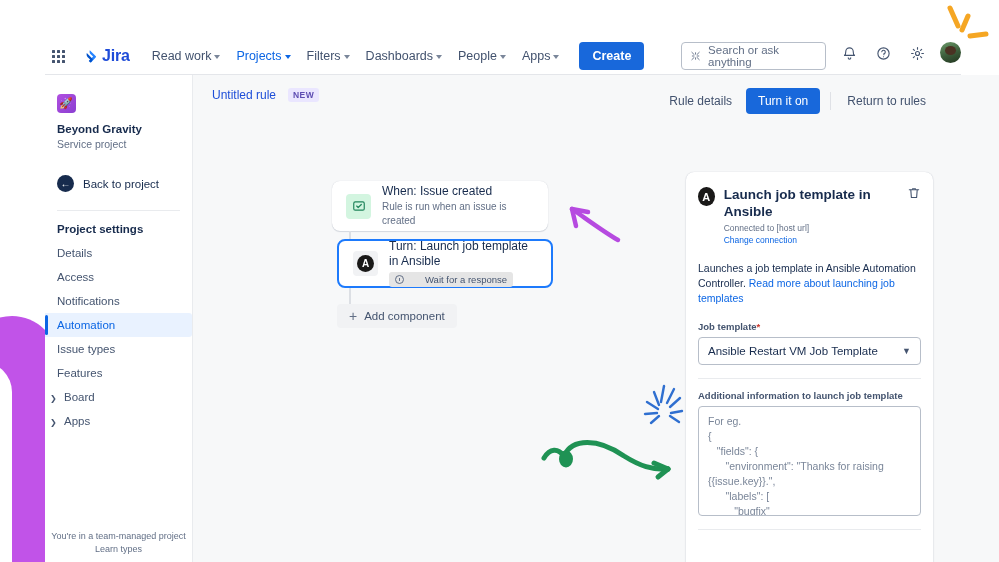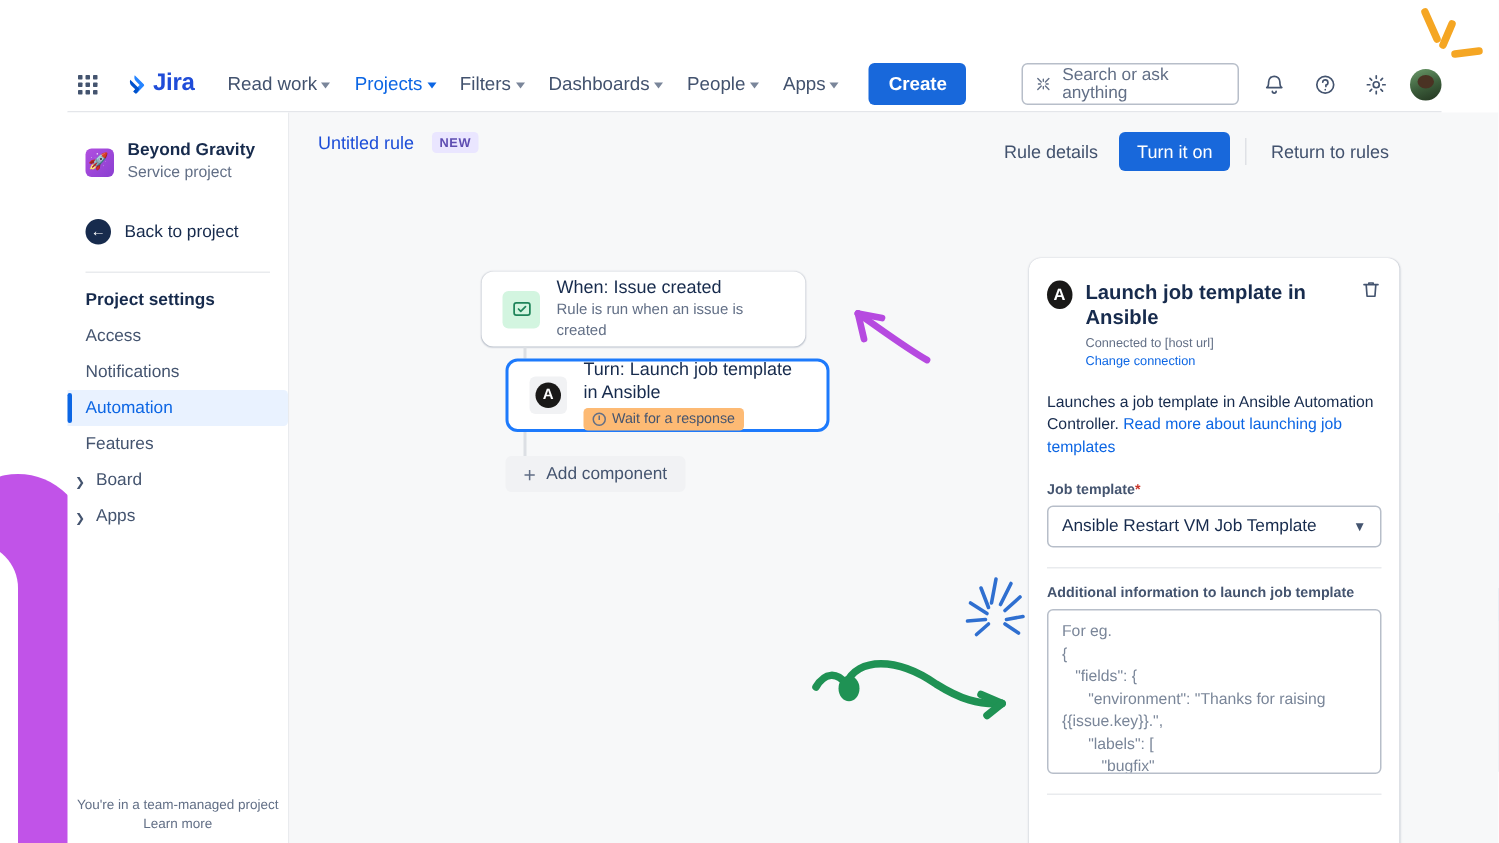--- a/index.html
+++ b/index.html
@@ -56,21 +56,21 @@
   .navitem.active::after {
     content: ""; position: absolute; left: 8px; right: 8px; bottom: -6px; height: 2px; background: #0c66e4; border-radius: 1px;
   }
   .caret { width: 0; height: 0; border-left: 3.5px solid transparent; border-right: 3.5px solid transparent; border-top: 4px solid #7a869a; margin-top: 1px; }
   .navitem.active .caret { border-top-color: #0c66e4; }
   .create-btn {
     background: #1868db; color: #fff; border: none; font-size: 12.5px; font-weight: 600;
     padding: 7px 13px; border-radius: 4px; margin-left: 12px; cursor: pointer;
     font-family: "Liberation Sans", sans-serif;
   }
-  .nav-right { margin-left: auto; display: flex; align-items: center; gap: 12px; }
+  .nav-right { margin-left: auto; display: flex; gap: 12px; }
   .search-box {
     display: flex; align-items: center; gap: 7px;
     width: 145px; height: 28px; border: 1px solid #b7bec9; border-radius: 4px;
     padding: 0 8px; background: #fff; cursor: text;
   }
   .search-box .ph { font-size: 11.5px; color: #626f86; }
   .icon-btn { width: 22px; height: 22px; display: flex; align-items: center; justify-content: center; cursor: pointer; color: #44546f; }
   .avatar {
     width: 21px; height: 21px; border-radius: 50%;
     background: linear-gradient(160deg,#6b9a6a 0%, #3b5c3a 55%, #22341f 100%);
@@ -81,21 +81,21 @@
     background: #4a3223;
   }
   .topnav-sep { position: absolute; left: 45px; top: 74px; right: 38px; height: 1px; background: #e4e6ea; }
 
   
   .sidebar {
     position: absolute; left: 45px; top: 75px; width: 148px; bottom: 0;
     background: #ffffff; border-right: 1px solid #e9ebee;
     padding-top: 12px;
   }
-  .project-head { display: flex; gap: 9px; align-items: center; padding: 6px 12px 0 12px; cursor: pointer; }
+  .project-head { display: flex; gap: 9px; align-items: flex-start; padding: 6px 12px 0 12px; cursor: pointer; flex-direction: column; }
   .proj-avatar {
     width: 19px; height: 19px; border-radius: 4px; flex: 0 0 auto; margin-top: 1px;
     background: linear-gradient(135deg, #b14fe0 0%, #8a3fd1 100%);
     position: relative; overflow: hidden;
   }
   .proj-avatar::before {
     content: "🚀"; position: absolute; left: 2px; top: 1px; font-size: 11px; line-height: 17px;
   }
   .proj-name { font-size: 11.5px; font-weight: 700; color: #172b4d; line-height: 14px; }
   .proj-type { font-size: 10.5px; color: #626f86; line-height: 14px; margin-top: 1px; }
@@ -134,41 +134,41 @@
   .hdr-btn.primary { background: #1868db; color: #fff; font-weight: 500; padding: 6px 12px; border-radius: 4px; margin: 0 4px; }
   .hdr-sep { width: 1px; height: 18px; background: #dfe1e6; margin: 0 6px; }
 
   
   .canvas { position: absolute; left: 0; right: 0; top: 50px; bottom: 0; }
   .node {
     position: absolute; background: #fff; border-radius: 8px;
     box-shadow: 0 1px 1px rgba(9,30,66,0.13), 0 0 1px rgba(9,30,66,0.18);
     display: flex; align-items: center; gap: 11px; padding: 11px 14px; cursor: pointer;
   }
-  .node.trigger { left: 128px; top: 56px; width: 216px; height: 50px; }
+  .node.trigger { left: 139px; top: 56px; width: 216px; height: 50px; }
   .node.action {
     left: 144px; top: 114px; width: 216px; height: 49px;
     border: 2px solid #1d7afc; box-shadow: none; background: #fff;
   }
   .node-icon {
     width: 25px; height: 25px; border-radius: 4px; flex: 0 0 auto;
     display: flex; align-items: center; justify-content: center;
   }
   .node-icon.green { background: #d3f5e0; }
   .node-icon.grey  { background: #f1f2f4; }
   .ansible-mark {
     width: 17px; height: 17px; border-radius: 50%; background: #1a1918;
     display: flex; align-items: center; justify-content: center;
     color: #fff; font-size: 10px; font-weight: 700; font-family: "Liberation Sans", sans-serif;
   }
   .node-title { font-size: 12px; color: #172b4d; font-weight: 400; line-height: 15px; }
   .node-sub { font-size: 10px; color: #626f86; line-height: 14px; margin-top: 1px; }
   .chip {
-    display: inline-flex; align-items: center; gap: 4px; margin-top: 3px;
-    background: #fdba74; border-radius: 3px; padding: 2px 6px;
+    display: inline-flex; align-items: center; gap: 21px; margin-top: 3px;
+    background: #e5e5e5; border-radius: 3px; padding: 2px 6px;
     font-size: 9.5px; color: #44546f;
   }
   .chip .clock {
     width: 9px; height: 9px; border-radius: 50%; border: 1.2px solid #626f86; position: relative; flex: 0 0 auto;
   }
   .chip .clock::after { content: ""; position: absolute; left: 3px; top: 1.5px; width: 1px; height: 3px; background: #626f86; }
   .connector { position: absolute; left: 156px; width: 1.5px; background: #dcdfe4; }
   .conn-1 { top: 106px; height: 8px; }
   .conn-2 { top: 163px; height: 31px; }
   .add-component {
@@ -321,43 +321,49 @@
       <div class="back-circle">←</div>
       <span class="back-label">Back to project</span>
     </div>
 
     <div class="side-divider"></div>
 
     <div class="side-item head">
       <span>Project settings</span>
     </div>
     <div class="side-item">
+      <span>Details</span>
+    </div>
+    <div class="side-item">
       <span>Access</span>
     </div>
     <div class="side-item">
       <span>Notifications</span>
     </div>
     <div class="side-item selected">
       <span>Automation</span>
+    </div>
+    <div class="side-item">
+      <span>Issue types</span>
     </div>
     <div class="side-item">
       <span>Features</span>
     </div>
     <div class="side-item" style="padding-left:5px">
       <span class="side-chev">❯</span>
       <span>Board</span>
     </div>
     <div class="side-item" style="padding-left:5px">
       <span class="side-chev">❯</span>
       <span>Apps</span>
     </div>
 
     <div class="side-footer">
       <div>You're in a team-managed project</div>
-      <div><a>Learn more</a></div>
+      <div><a>Learn types</a></div>
     </div>
   </div>
 
   <div class="content">
 
     <div class="page-title-row">
       <span class="page-title">Untitled rule</span>
       <span class="badge-new">NEW</span>
     </div>
 

